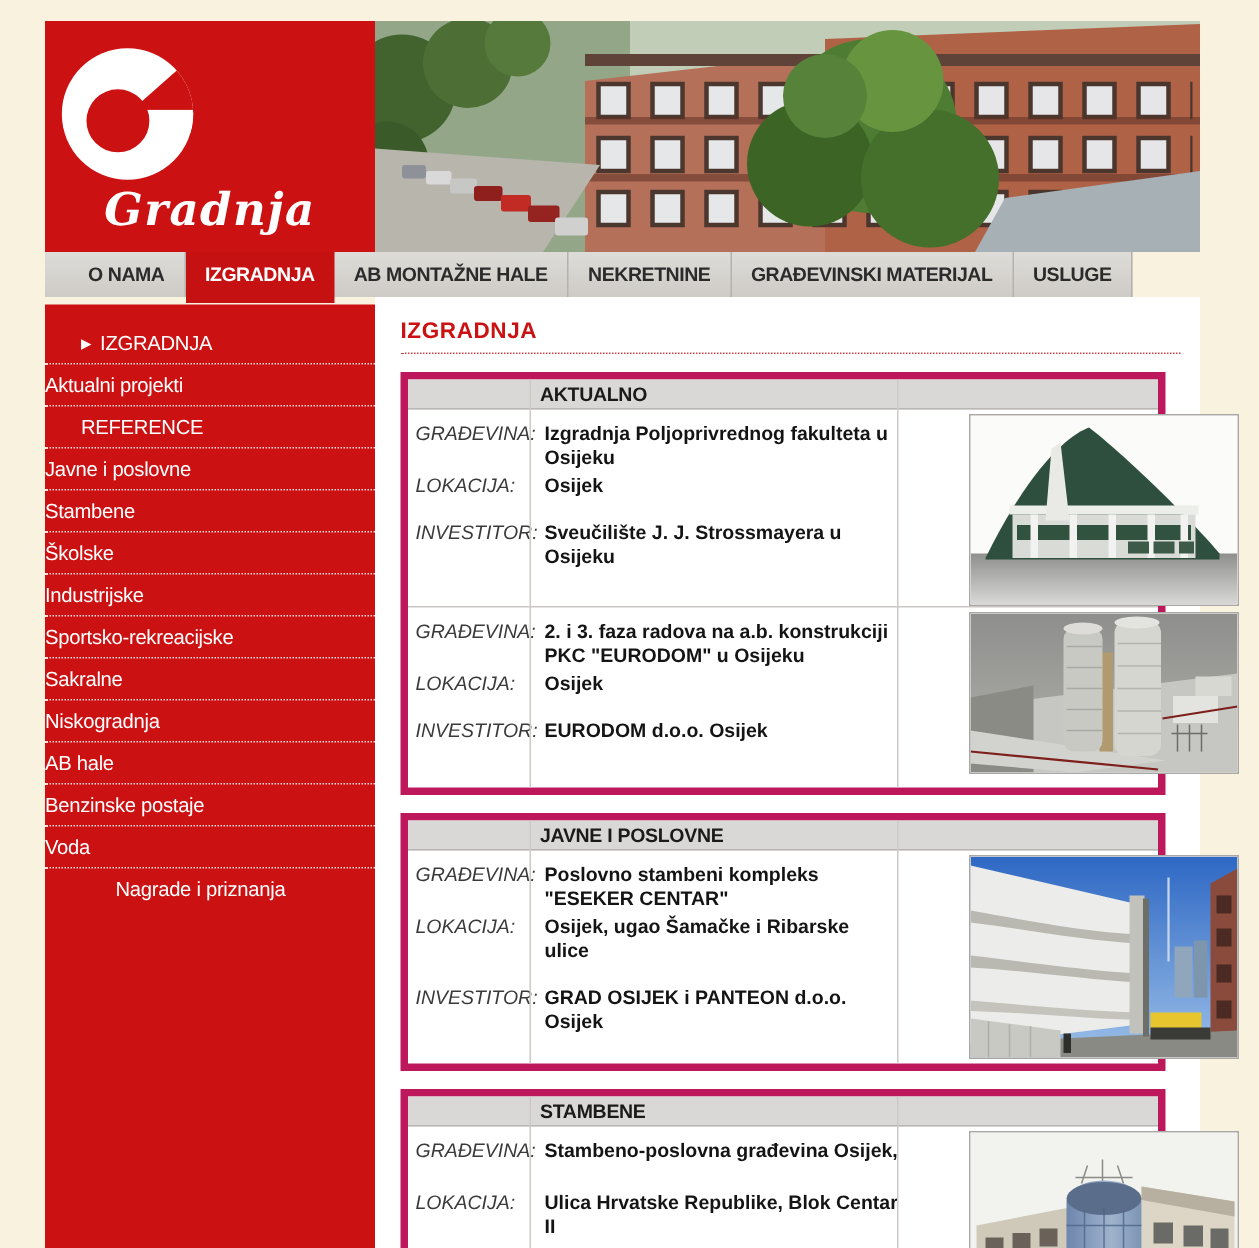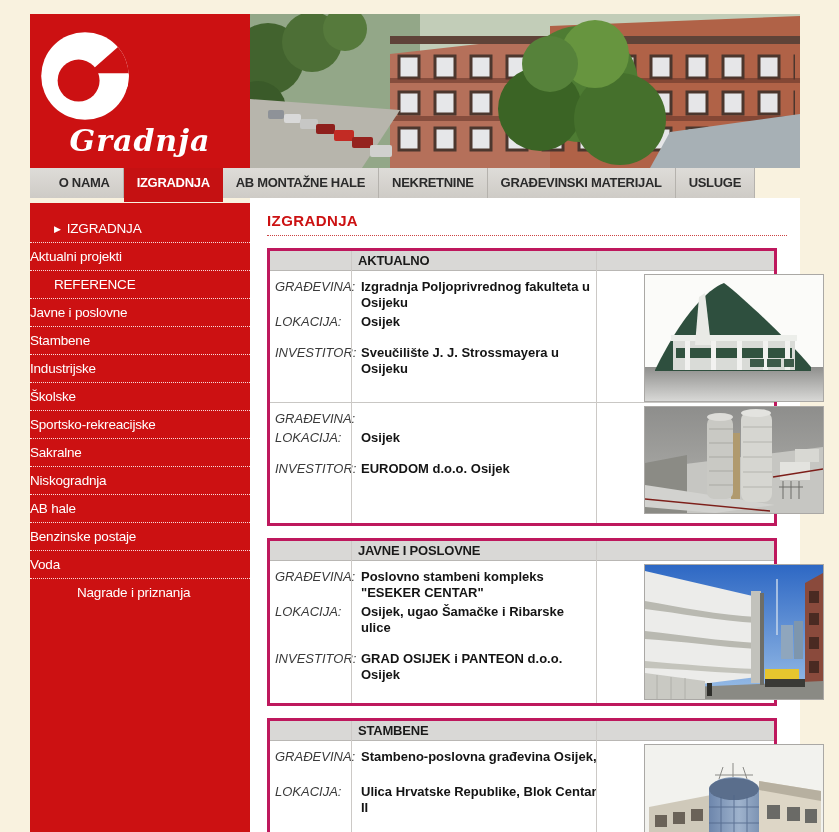--- a/index.html
+++ b/index.html
@@ -55,21 +55,21 @@
   
   .content{
     position:absolute;left:250px;top:198px;width:550px;height:634px;
     background:#ffffff;box-sizing:border-box;
   }
   .page-heading{
     margin:14px 13px 0 17px;font-size:15px;font-weight:bold;color:#cc1112;
     letter-spacing:0.4px;padding-bottom:6px;border-bottom:1px dotted #cc4444;
   }
   .ptable{
-    margin:12px 0 0 17px;width:510px;border:3px solid #be185d;background:#fff;
+    margin:12px 0 0 17px;width:510px;border:5px solid #be185d;background:#fff;
     position:relative;box-sizing:border-box;
   }
   .ptable:first-of-type{margin-top:9px;}
   .vline1,.vline2{position:absolute;top:0;bottom:0;width:1px;background:#ccc9c6;z-index:2;}
   .vline1{left:81px;}
   .vline2{left:326px;}
   .thead{
     height:19px;line-height:19px;background:#d9d8d6;border-bottom:1px solid #b9b7b4;
     font-size:13px;font-weight:bold;color:#1a1a1a;padding-left:88px;letter-spacing:-0.2px;
   }
@@ -160,22 +160,22 @@
   <div class="nav-item">GRAĐEVINSKI MATERIJAL</div>
   <div class="nav-item">USLUGE</div>
 </div>
 
 <div class="sidebar">
   <div class="side-item section"><span class="arrow-ic">▶</span><span>IZGRADNJA</span></div>
   <div class="side-item link">Aktualni projekti</div>
   <div class="side-item section">REFERENCE</div>
   <div class="side-item link">Javne i poslovne</div>
   <div class="side-item link">Stambene</div>
+  <div class="side-item link">Školske</div>
   <div class="side-item link">Industrijske</div>
-  <div class="side-item link">Školske</div>
   <div class="side-item link">Sportsko-rekreacijske</div>
   <div class="side-item link">Sakralne</div>
   <div class="side-item link">Niskogradnja</div>
   <div class="side-item link">AB hale</div>
   <div class="side-item link">Benzinske postaje</div>
   <div class="side-item link">Voda</div>
   <div class="side-item link last">Nagrade i priznanja</div>
 </div>
 
 <div class="content">
@@ -229,20 +229,21 @@
                 <rect x="139" y="84" width="10" height="8"></rect>
               </g>
           </svg>
         </div>
       </div>
     </div>
     <div class="prow h120">
       <div class="fields">
         <div class="field">
             <span class="lab">GRAĐEVINA:</span>
+            <span class="val">2. i 3. faza radova na a.b. konstrukciji PKC "EURODOM" u Osijeku</span>
           </div>
         <div class="field">
             <span class="lab">LOKACIJA:</span>
             <span class="val">Osijek</span>
           </div>
         <div class="field inv">
             <span class="lab">INVESTITOR:</span>
             <span class="val">EURODOM d.o.o. Osijek</span>
           </div>
       </div>

